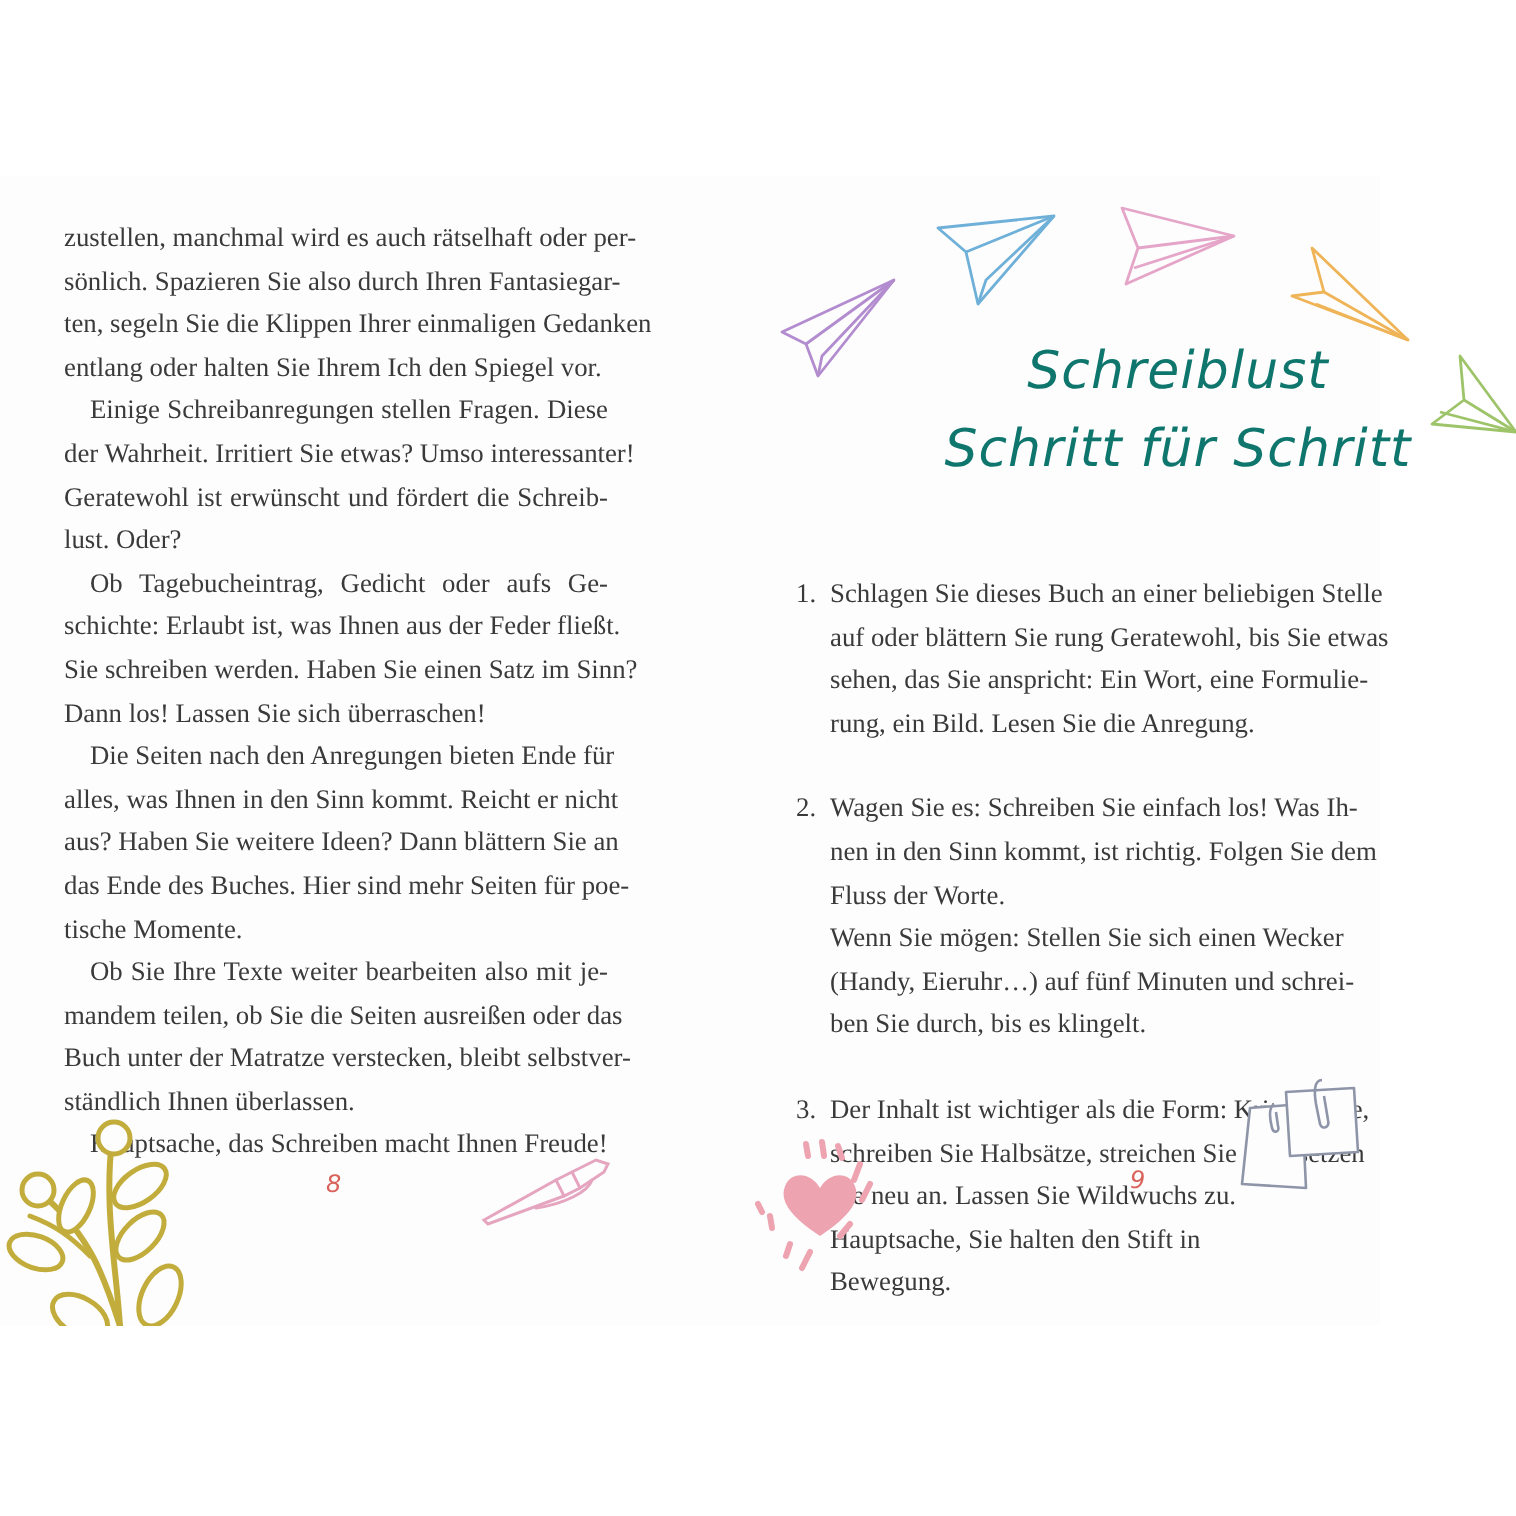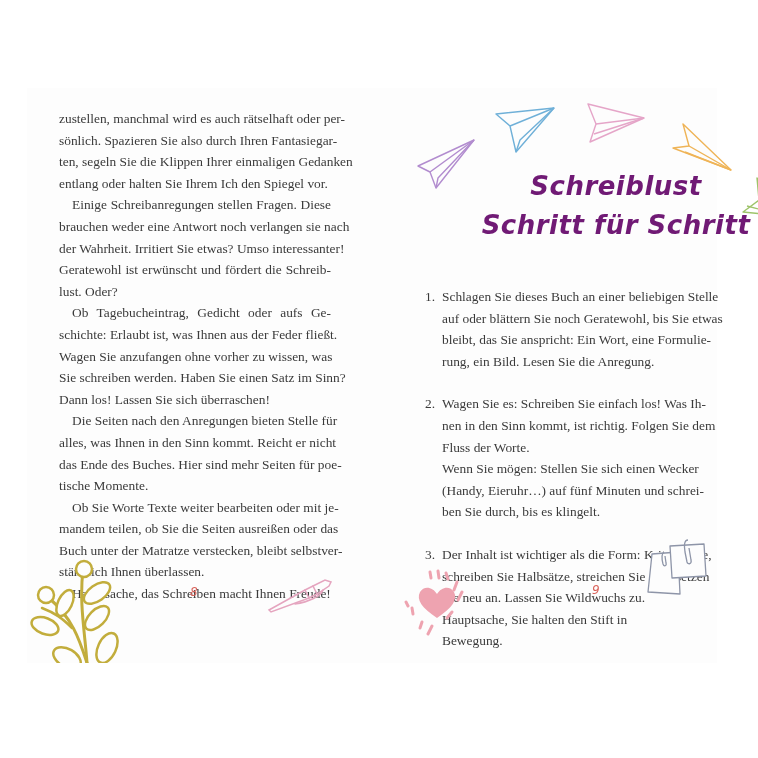--- a/index.html
+++ b/index.html
@@ -1,26 +1,26 @@
 <!DOCTYPE html>
 <html><head>
 <meta charset="utf-8">
 <style>
   html, body { margin: 0; padding: 0; background: #ffffff; }
   body { width: 758px; height: 758px; position: relative; overflow: hidden; font-family: "Liberation Serif", "DejaVu Serif", serif; color: #3a3a3a; }
-  .spread { position: absolute; left: 0; top: 88px; width: 690px; height: 575px; background: #fdfdfd; margin-left: 27px; }
+  .spread { position: absolute; left: 0; top: 88px; width: 690px; height: 575px; background: #fdfdfd; }
   .page { position: absolute; top: 0; height: 575px; }
   .page-left { left: 0; width: 379px; }
   .page-right { left: 379px; width: 379px; }
   .text-block { position: absolute; font-size: 13.4px; line-height: 21.6px; text-align: justify; }
   .left-text { left: 32px; top: 20px; width: 272px; }
   .left-text p { margin: 0; }
   .left-text .line { display: block; text-align: justify; text-align-last: justify; white-space: nowrap; }
   .left-text .line.last { text-align-last: left; }
-  .title { position: absolute; left: 0; width: 379px; text-align: center; font-family: "DejaVu Sans", sans-serif; font-style: italic; font-weight: bold; color: #701a75; font-size: 26px; letter-spacing: 0.5px; line-height: 40px; }
+  .title { position: absolute; left: 0; width: 379px; text-align: center; font-family: "DejaVu Sans", sans-serif; font-style: italic; font-weight: normal; color: #0f766e; font-size: 26px; letter-spacing: 0.5px; line-height: 40px; }
   .title1 { top: 78px; left: 40px; width: 340px; }
   .title2 { top: 117px; left: 40px; width: 340px; }
   .list { position: absolute; left: 16px; top: 198px; width: 270px; font-size: 13.4px; line-height: 21.6px; }
   .list-item { position: relative; padding-left: 20px; margin-bottom: 21px; }
   .list-num { position: absolute; left: 3px; top: 0; }
   .list-item .line { display: block; white-space: nowrap; text-align: justify; text-align-last: justify; }
   .list-item .line.last { text-align-last: left; }
   .page-num { position: absolute; font-family: "DejaVu Sans", sans-serif; font-style: italic; font-size: 12px; color: #d9625a; }
   .deco { position: absolute; }
 </style>
@@ -32,40 +32,39 @@
   <div class="page page-left">
     <div class="text-block left-text">
       <p>
         <span class="line">zustellen, manchmal wird es auch rätselhaft oder per-</span>
         <span class="line">sönlich. Spazieren Sie also durch Ihren Fantasiegar-</span>
         <span class="line">ten, segeln Sie die Klippen Ihrer einmaligen Gedanken</span>
         <span class="line last">entlang oder halten Sie Ihrem Ich den Spiegel vor.</span>
       </p>
       <p>
         <span class="line" style="padding-left:13px">Einige Schreibanregungen stellen Fragen. Diese</span>
-        <span class="line">brauchen weder eine Antwort noch verlangen sie nach</span>
         <span class="line">der Wahrheit. Irritiert Sie etwas? Umso interessanter!</span>
         <span class="line">Geratewohl ist erwünscht und fördert die Schreib-</span>
         <span class="line last">lust. Oder?</span>
       </p>
       <p>
         <span class="line" style="padding-left:13px">Ob Tagebucheintrag, Gedicht oder aufs Ge-</span>
         <span class="line">schichte: Erlaubt ist, was Ihnen aus der Feder fließt.</span>
-        <span class="line">Wagen Sie anzufangen ohne vorher zu wissen, was</span>
         <span class="line">Sie schreiben werden. Haben Sie einen Satz im Sinn?</span>
         <span class="line last">Dann los! Lassen Sie sich überraschen!</span>
       </p>
       <p>
-        <span class="line" style="padding-left:13px">Die Seiten nach den Anregungen bieten Stelle für</span>
+        <span class="line" style="padding-left:13px">Die Seiten nach den Anregungen bieten Ende für</span>
         <span class="line">alles, was Ihnen in den Sinn kommt. Reicht er nicht</span>
+        <span class="line">aus? Haben Sie weitere Ideen? Dann blättern Sie an</span>
         <span class="line">das Ende des Buches. Hier sind mehr Seiten für poe-</span>
         <span class="line last">tische Momente.</span>
       </p>
       <p>
-        <span class="line" style="padding-left:13px">Ob Sie Worte Texte weiter bearbeiten oder mit je-</span>
+        <span class="line" style="padding-left:13px">Ob Sie Ihre Texte weiter bearbeiten also mit je-</span>
         <span class="line">mandem teilen, ob Sie die Seiten ausreißen oder das</span>
         <span class="line">Buch unter der Matratze verstecken, bleibt selbstver-</span>
         <span class="line last">ständlich Ihnen überlassen.</span>
       </p>
       <p>
         <span class="line last" style="padding-left:13px">Hauptsache, das Schreiben macht Ihnen Freude!</span>
       </p>
     </div>
 
     <svg class="deco" style="left:0;top:470px" width="100" height="105" viewBox="0 0 100 105">
@@ -136,22 +135,22 @@
       </g>
     </svg>
 
     <div class="title title1">Schreiblust</div>
     <div class="title title2">Schritt für Schritt</div>
 
     <div class="list">
       <div class="list-item">
         <span class="list-num">1.</span>
         <span class="line">Schlagen Sie dieses Buch an einer beliebigen Stelle</span>
-        <span class="line">auf oder blättern Sie noch Geratewohl, bis Sie etwas</span>
-        <span class="line">bleibt, das Sie anspricht: Ein Wort, eine Formulie-</span>
+        <span class="line">auf oder blättern Sie rung Geratewohl, bis Sie etwas</span>
+        <span class="line">sehen, das Sie anspricht: Ein Wort, eine Formulie-</span>
         <span class="line last">rung, ein Bild. Lesen Sie die Anregung.</span>
       </div>
       <div class="list-item">
         <span class="list-num">2.</span>
         <span class="line">Wagen Sie es: Schreiben Sie einfach los! Was Ih-</span>
         <span class="line">nen in den Sinn kommt, ist richtig. Folgen Sie dem</span>
         <span class="line last">Fluss der Worte.</span>
         <span class="line">Wenn Sie mögen: Stellen Sie sich einen Wecker</span>
         <span class="line">(Handy, Eieruhr…) auf fünf Minuten und schrei-</span>
         <span class="line last">ben Sie durch, bis es klingelt.</span>

